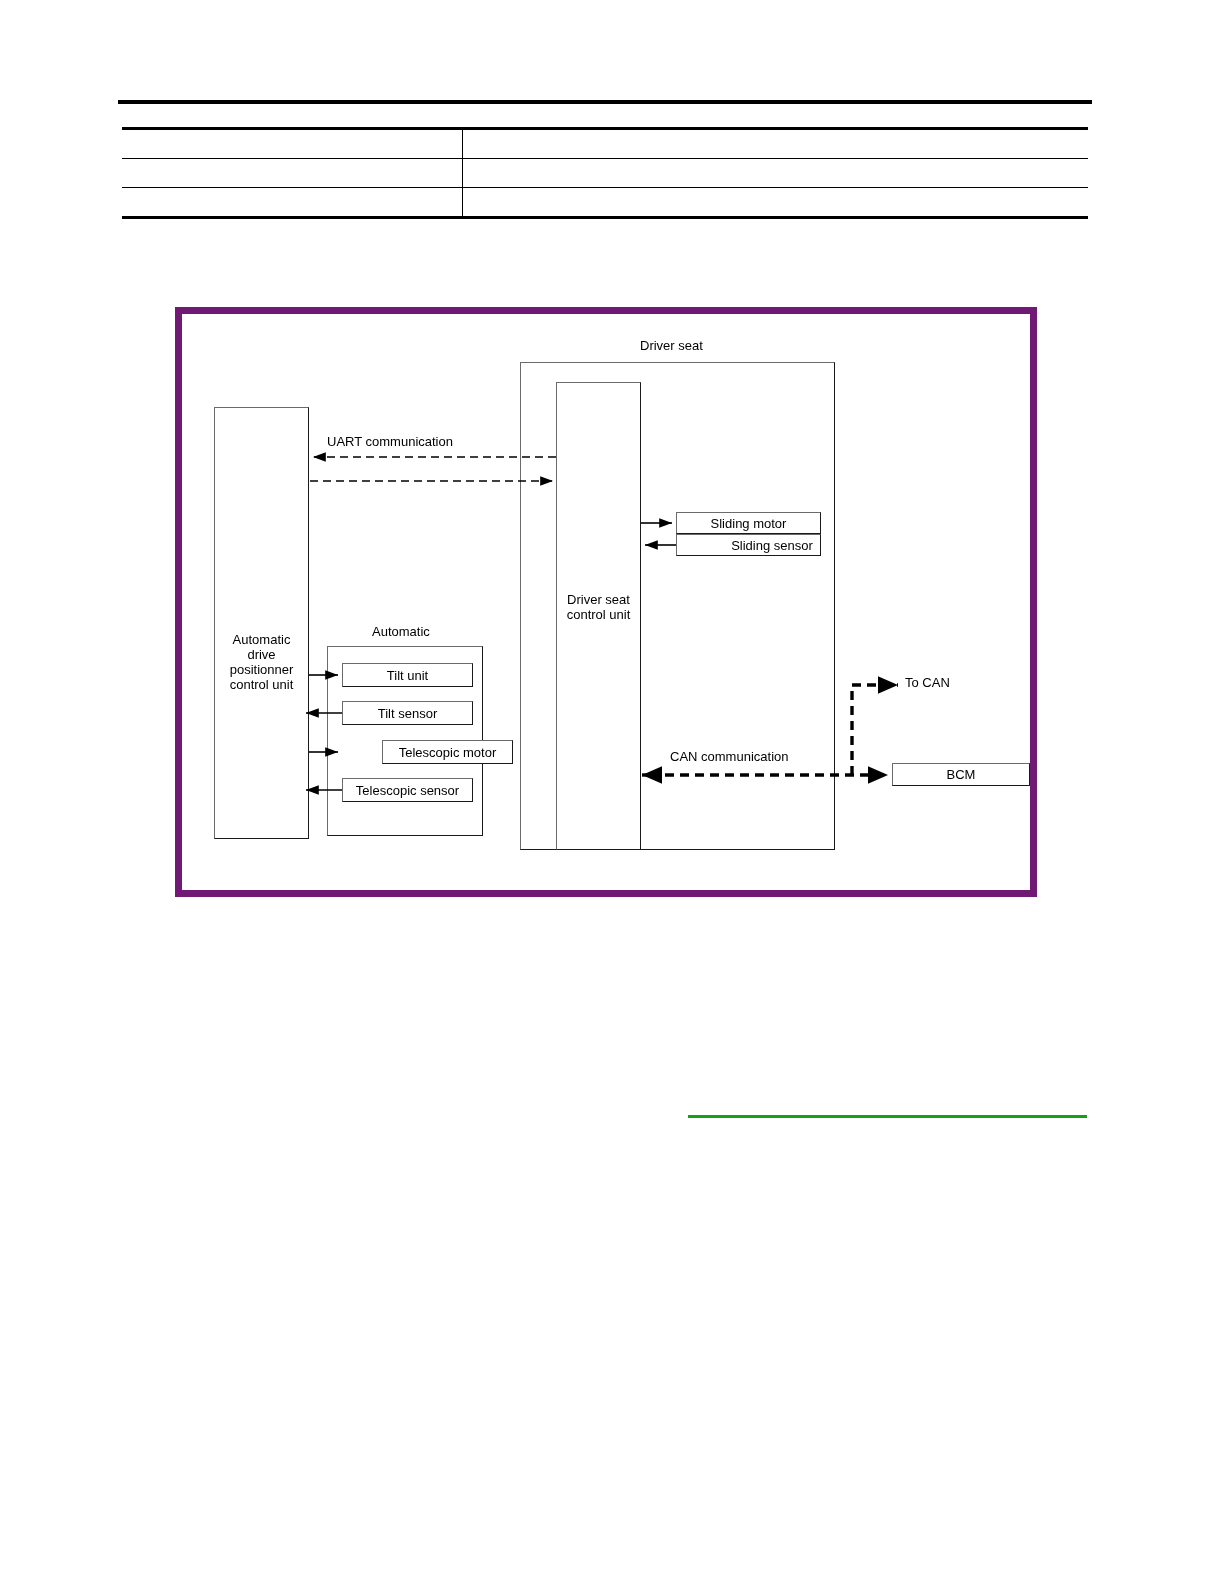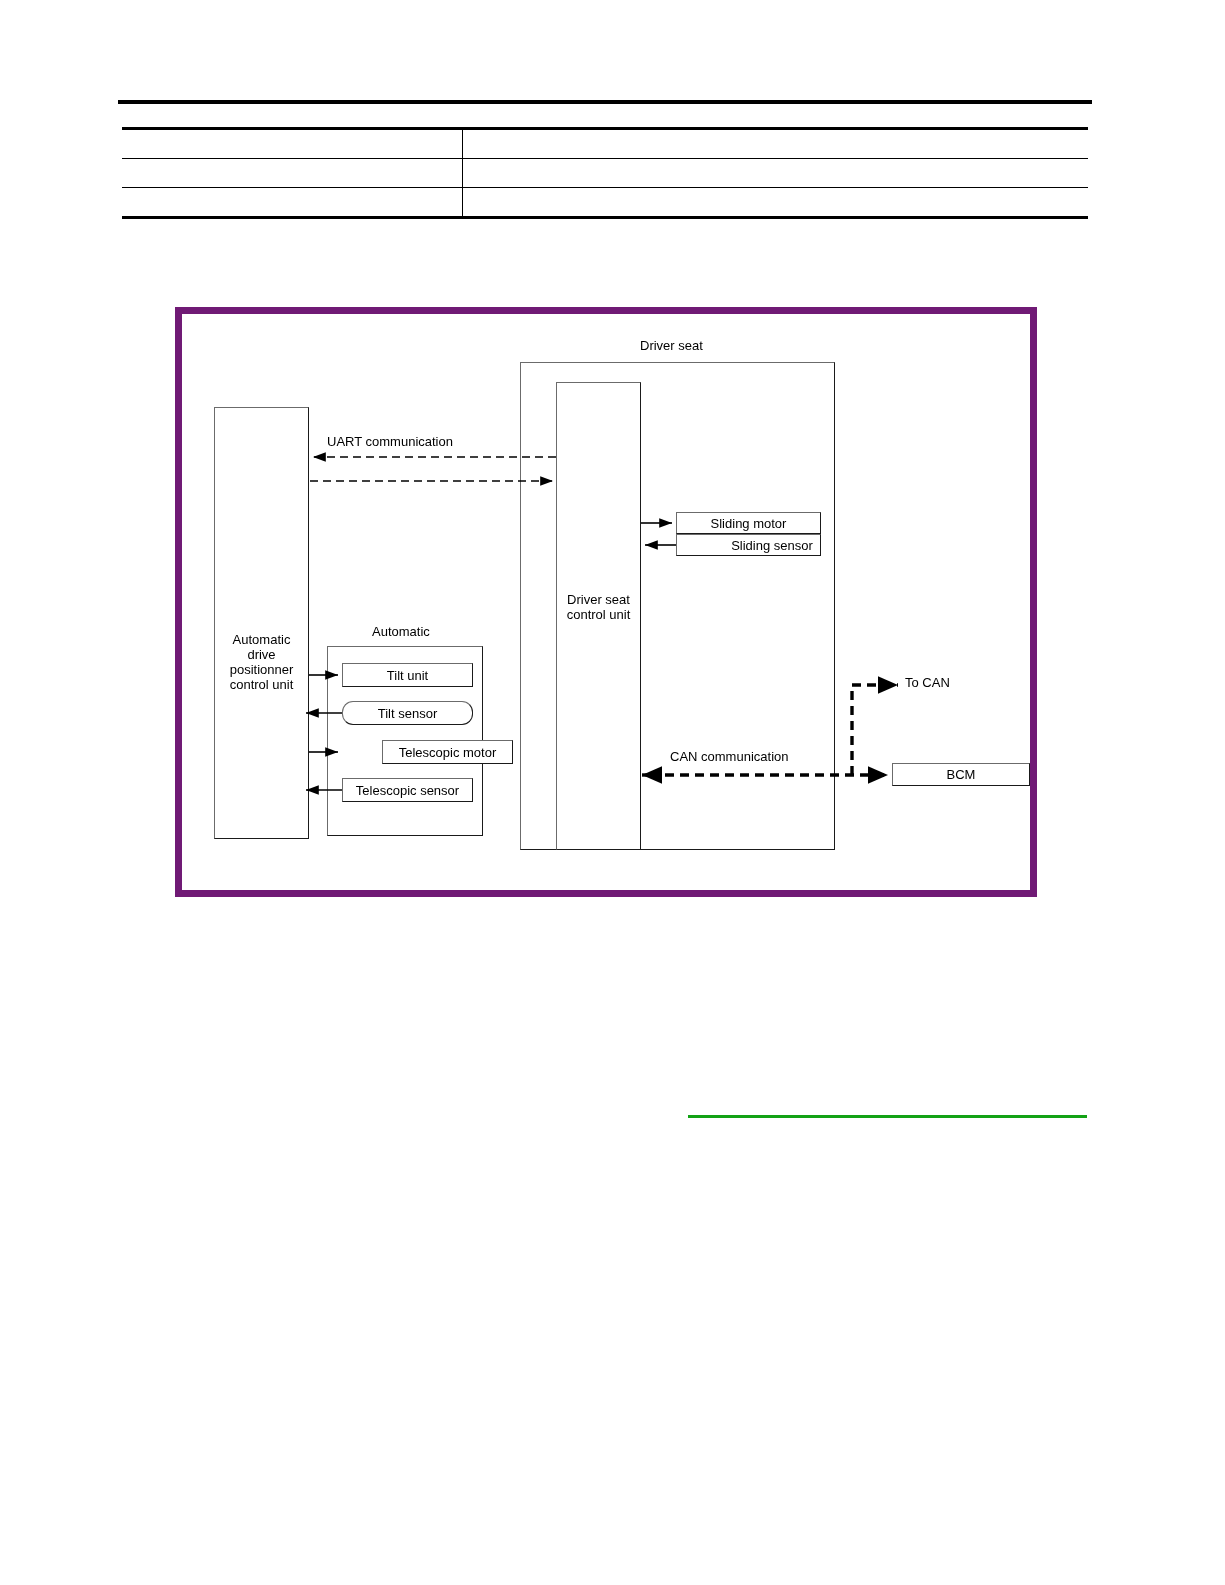--- a/index.html
+++ b/index.html
@@ -176,21 +176,21 @@
     </div>
 
     <div class="box centered" style="left:494px; top:198px; width:145px; height:22px;">Sliding motor</div>
     <div class="box centered" style="left:494px; top:220px; width:145px; height:22px;padding-left:47px;">Sliding sensor</div>
 
     <div class="caption" style="left:190px; top:310px;">Automatic</div>
 
     <div class="group-box" style="left:145px; top:332px; width:156px; height:190px;"></div>
 
     <div class="box centered" style="left:160px; top:349px; width:131px; height:24px;">Tilt unit</div>
-    <div class="box centered" style="left:160px; top:387px; width:131px; height:24px;border-radius:11px;">Tilt sensor</div>
+    <div class="box centered" style="left:160px; top:387px; width:131px; height:24px;">Tilt sensor</div>
     <div class="box centered" style="left:160px; top:426px; width:131px; height:24px;margin-left:40px;">Telescopic motor</div>
     <div class="box centered" style="left:160px; top:464px; width:131px; height:24px;">Telescopic sensor</div>
 
     <div class="box centered" style="left:710px; top:449px; width:138px; height:23px;">BCM</div>
 
     <div class="caption" style="left:145px; top:120px;">UART communication</div>
     <div class="caption" style="left:488px; top:435px;">CAN communication</div>
     <div class="caption" style="left:723px; top:361px;">To CAN</div>
 
     <svg class="svg-layer" viewBox="0 0 862 590">

